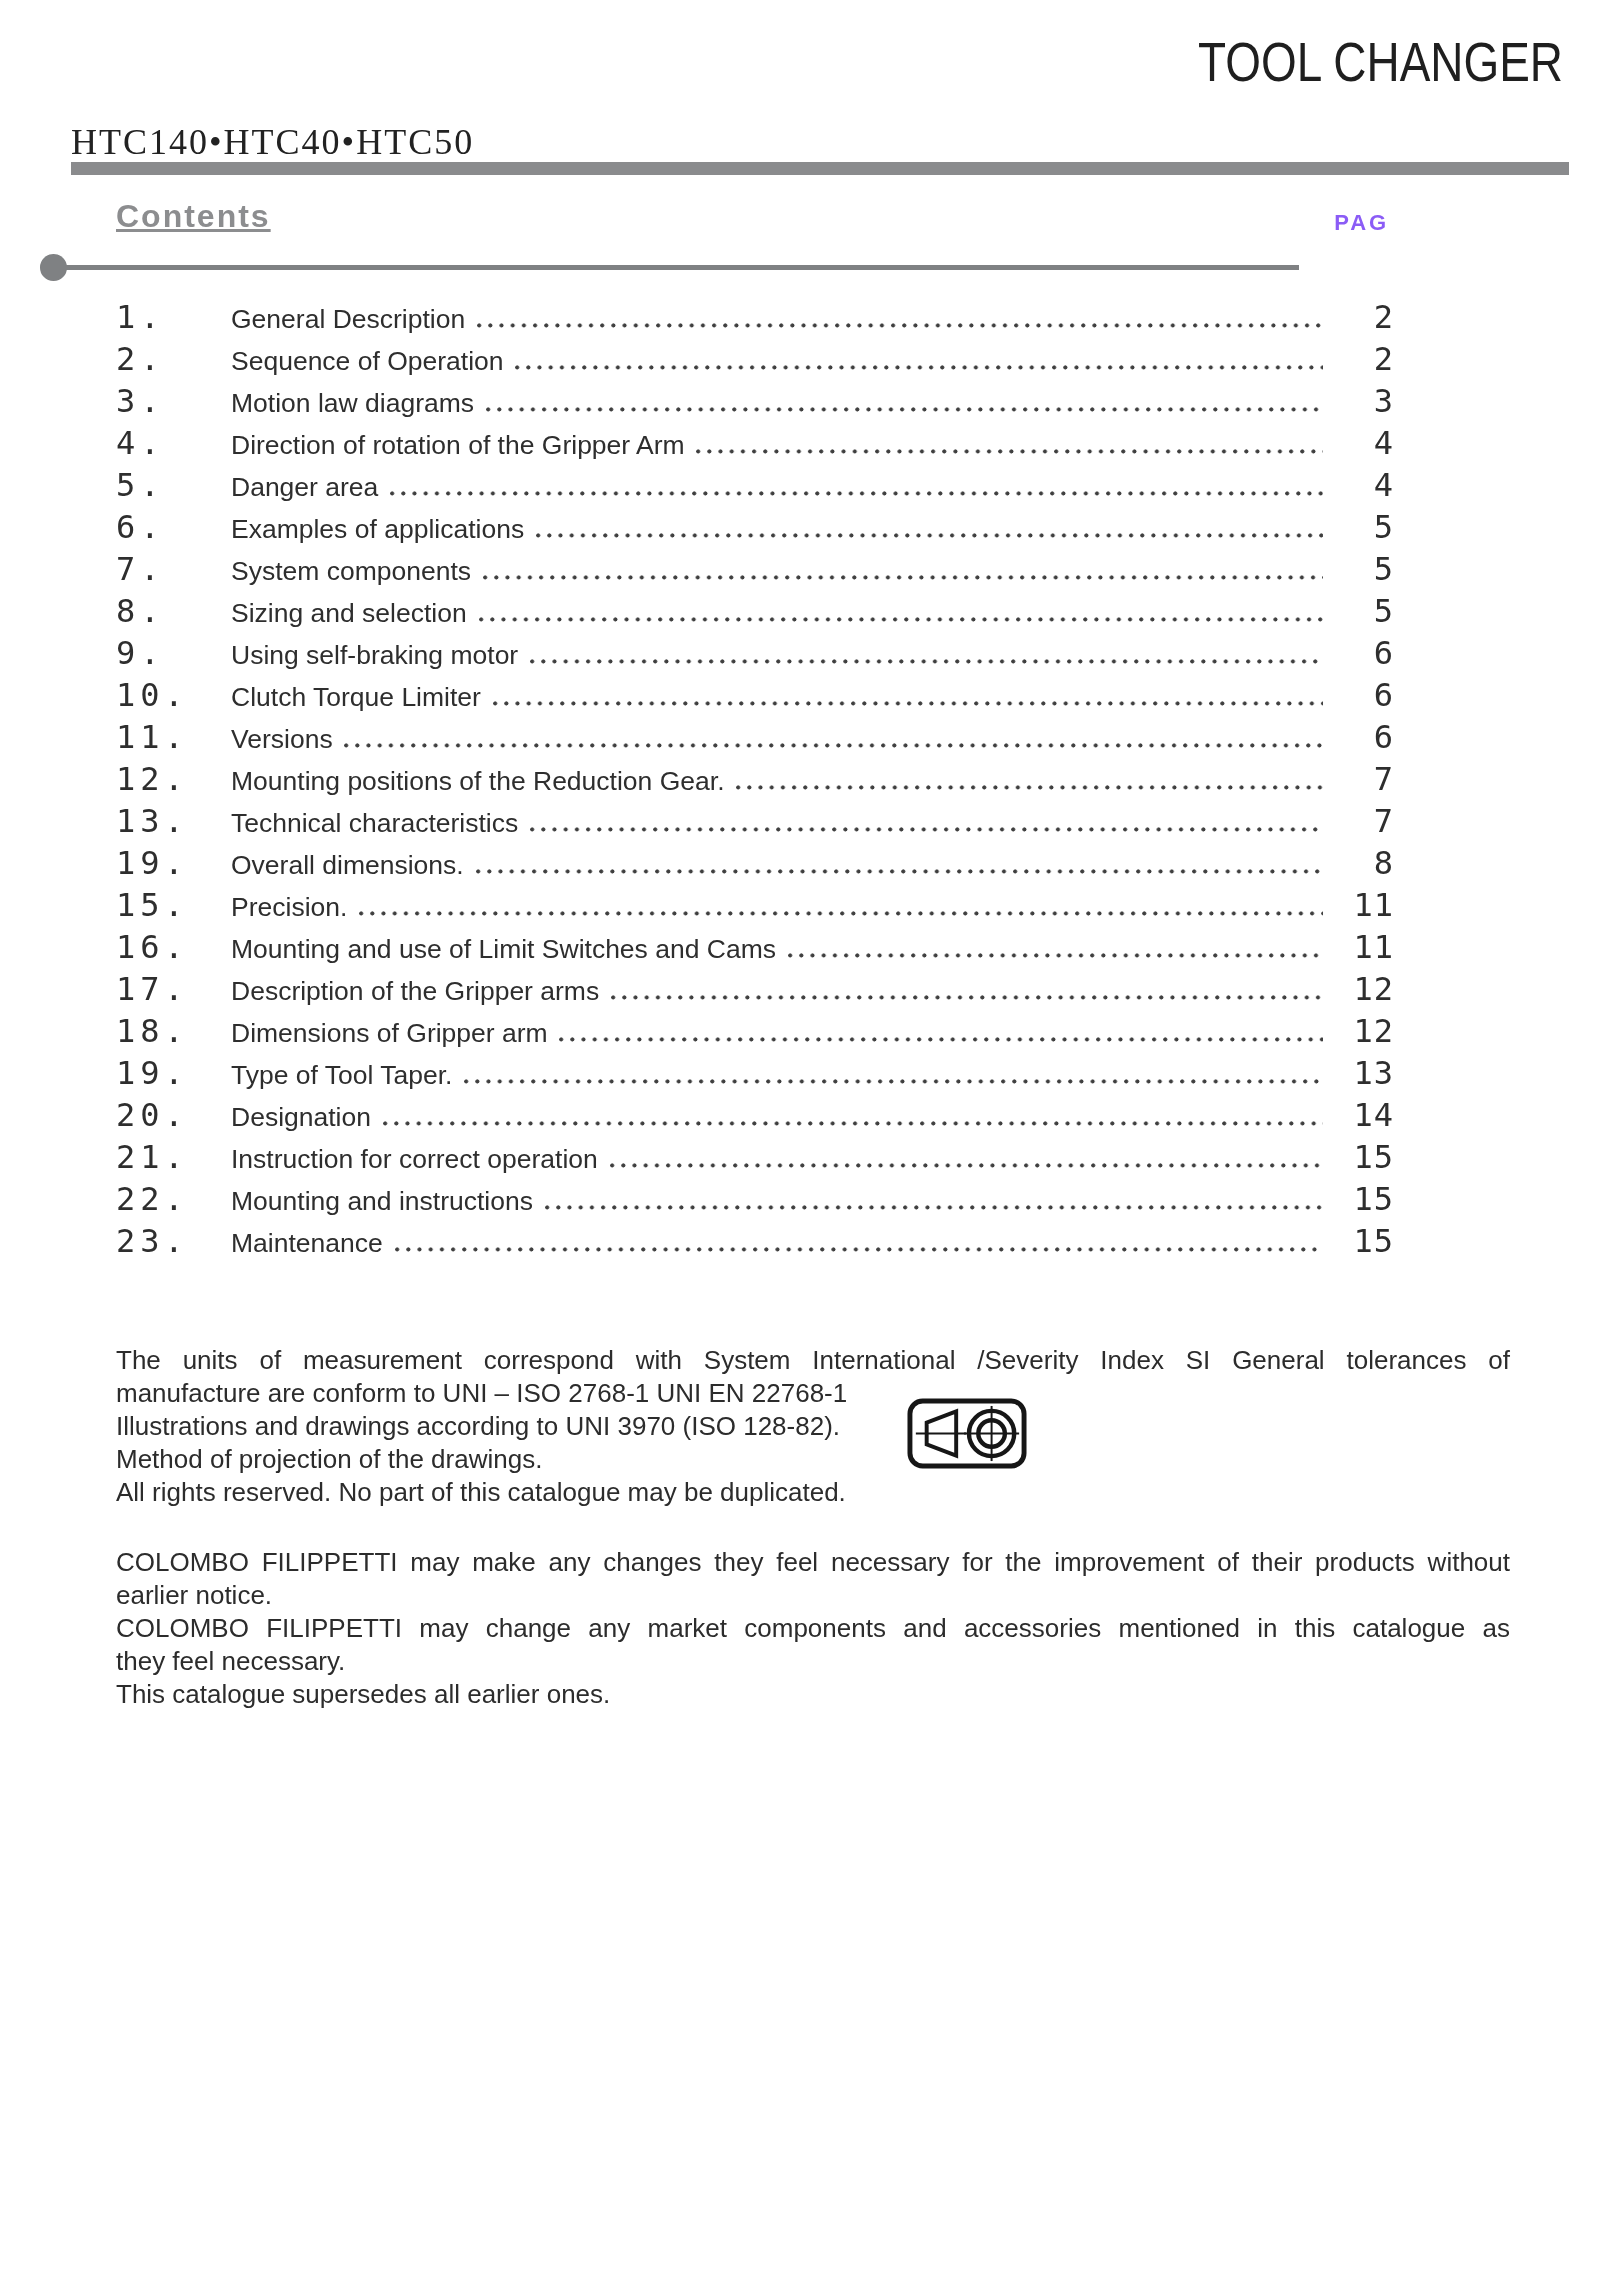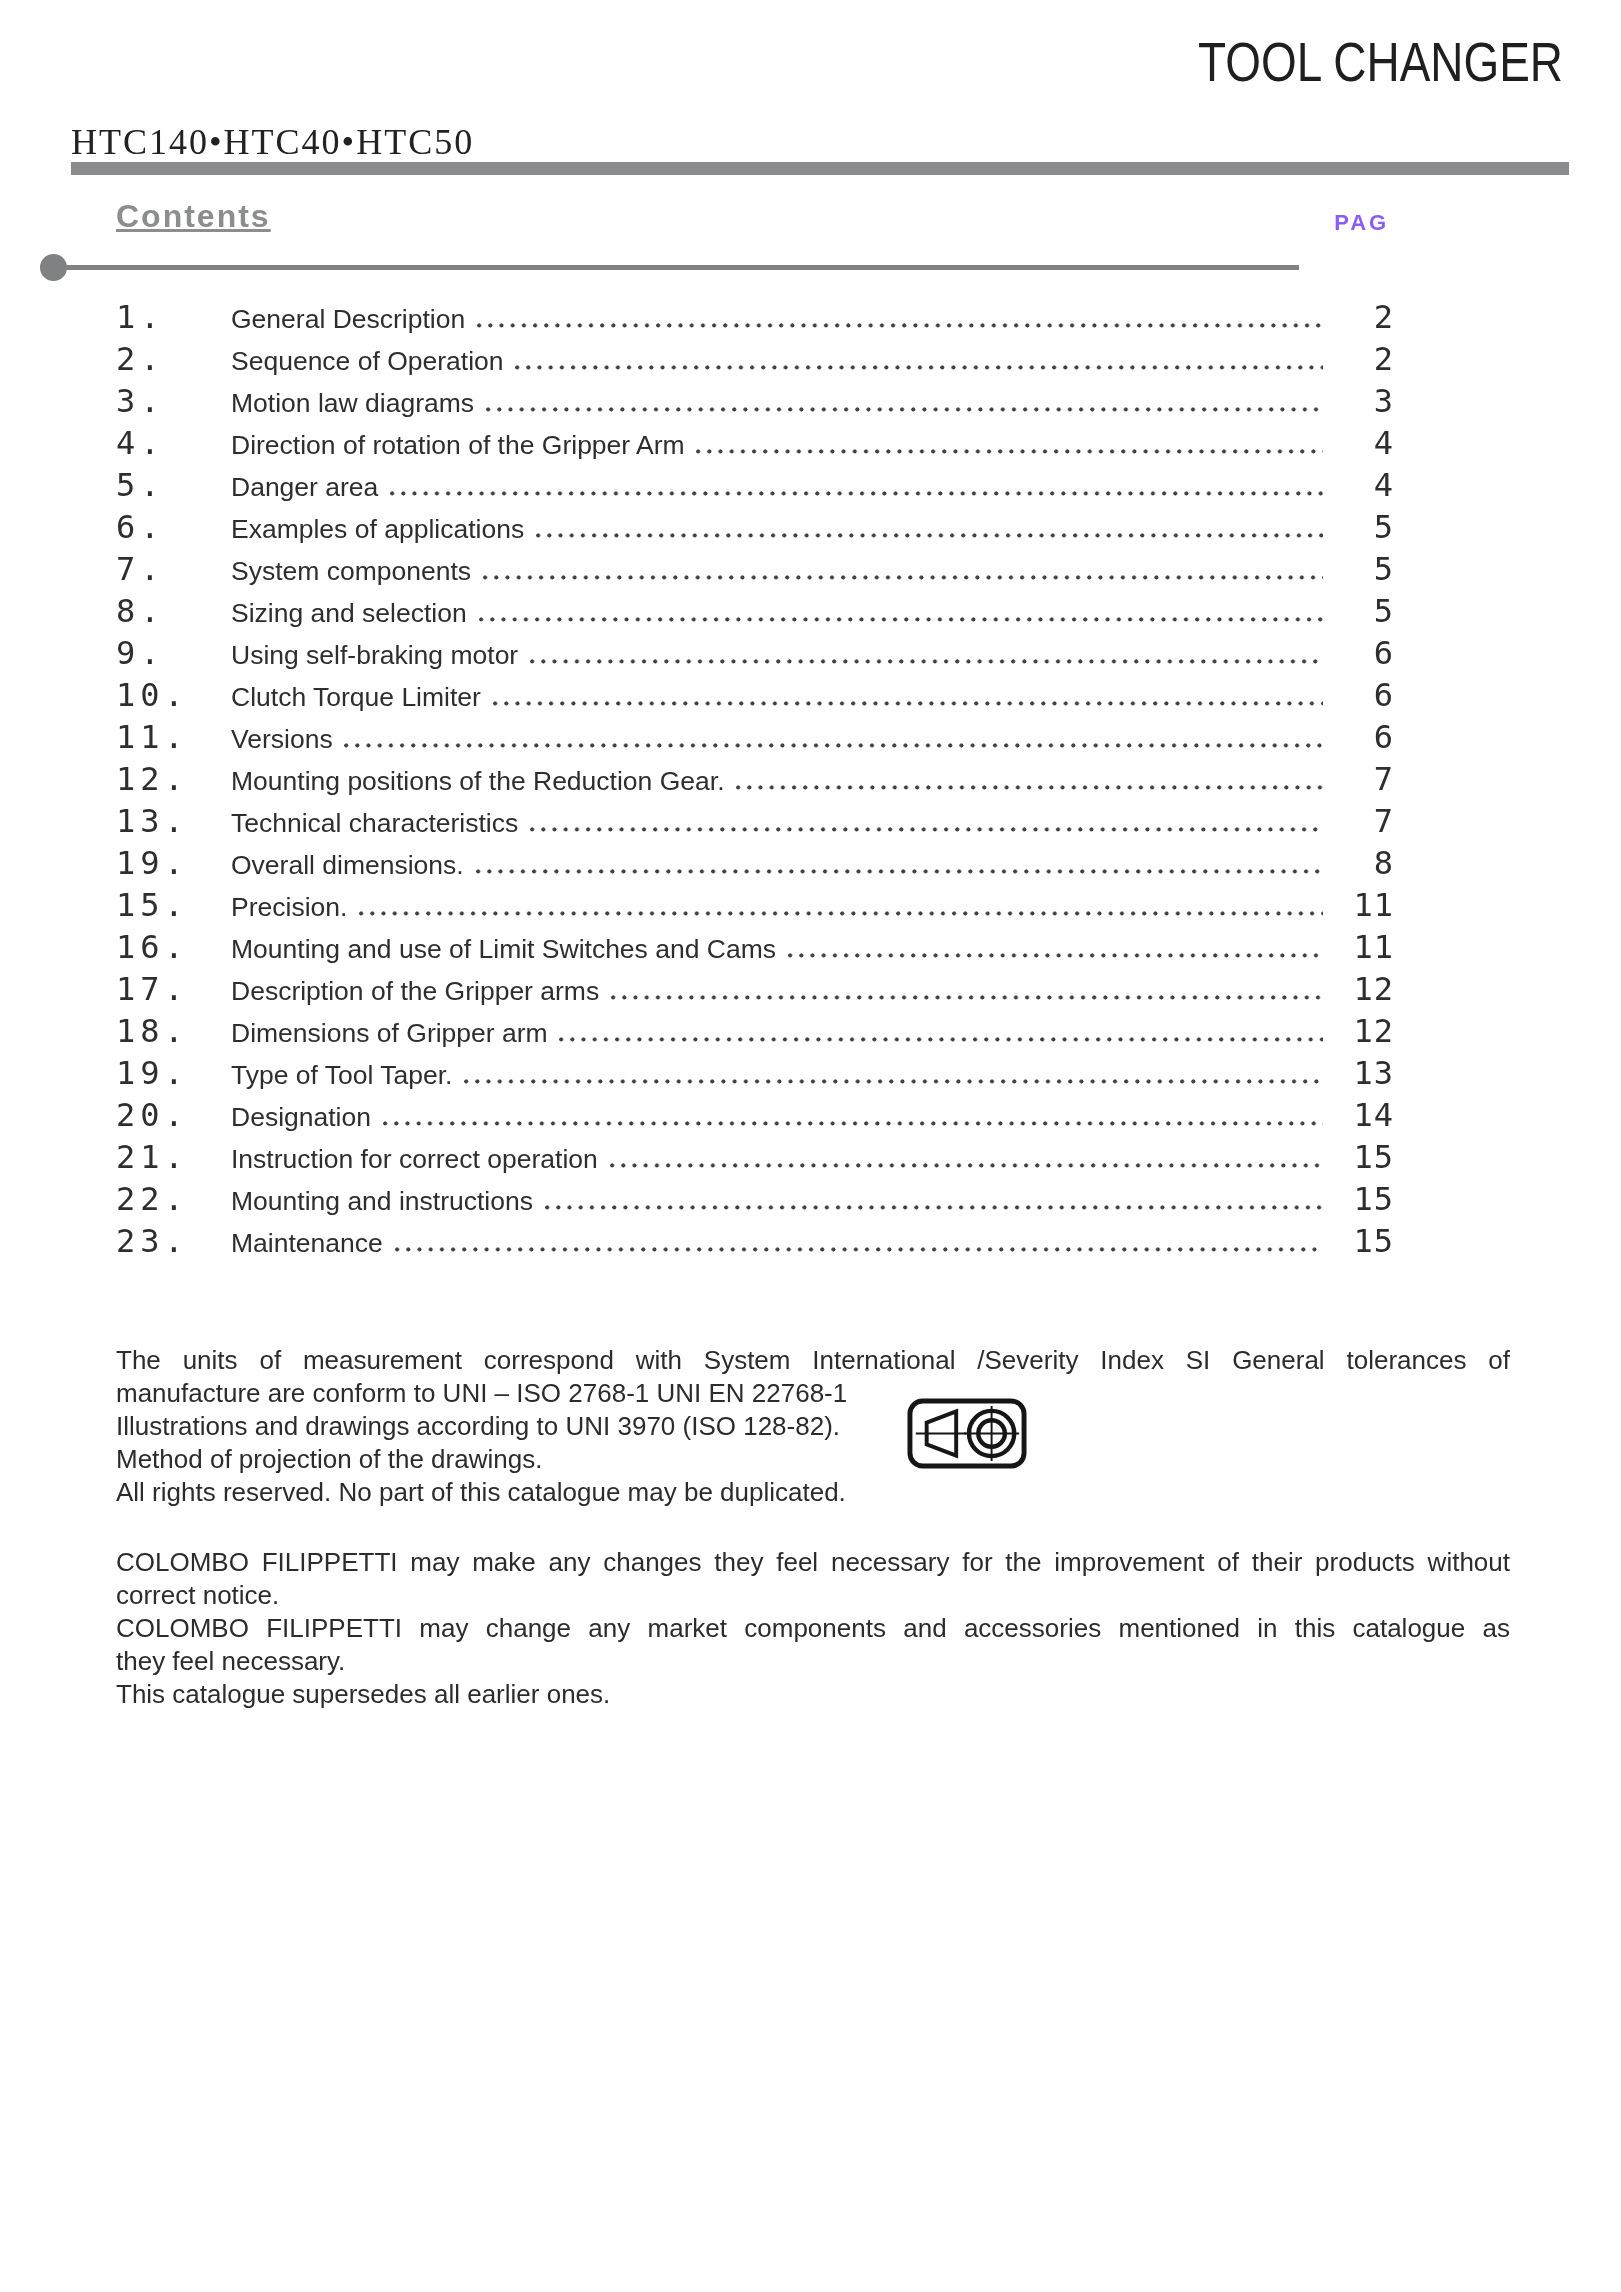--- a/index.html
+++ b/index.html
@@ -347,21 +347,21 @@
     <line x1="9" y1="36" x2="60" y2="36" stroke="#161616" stroke-width="2"></line>
     <path d="M20 25 L50 13.5 L50 58.5 L20 47 Z" fill="none" stroke="#161616" stroke-width="4"></path>
     <circle cx="86" cy="36" r="23" fill="none" stroke="#161616" stroke-width="4.5"></circle>
     <circle cx="86" cy="36" r="13.5" fill="none" stroke="#161616" stroke-width="4.5"></circle>
     <line x1="58" y1="36" x2="114" y2="36" stroke="#161616" stroke-width="2"></line>
     <line x1="86" y1="8" x2="86" y2="64" stroke="#161616" stroke-width="2"></line>
   </svg>
 
   <div class="notes-block notes-block-2">
       <div class="note-line just">COLOMBO FILIPPETTI may make any changes they feel necessary for the improvement of their products without</div>
-      <div class="note-line">correct notice.</div>
+      <div class="note-line">earlier notice.</div>
       <div class="note-line just">COLOMBO FILIPPETTI  may change any market components and accessories mentioned in  this catalogue as</div>
       <div class="note-line">they feel necessary.</div>
       <div class="note-line">This catalogue supersedes all earlier ones.</div>
     </div>
 
   <div class="footer-bar"></div>
   <svg class="footer-logo" viewBox="0 0 98 88" xmlns="http://www.w3.org/2000/svg">
     <g transform="rotate(-22 49 44)">
       <ellipse cx="37" cy="56" rx="19" ry="15" fill="none" stroke="#ffffff" stroke-width="23"></ellipse>
       <ellipse cx="60" cy="31" rx="19" ry="15" fill="none" stroke="#ffffff" stroke-width="23"></ellipse>

